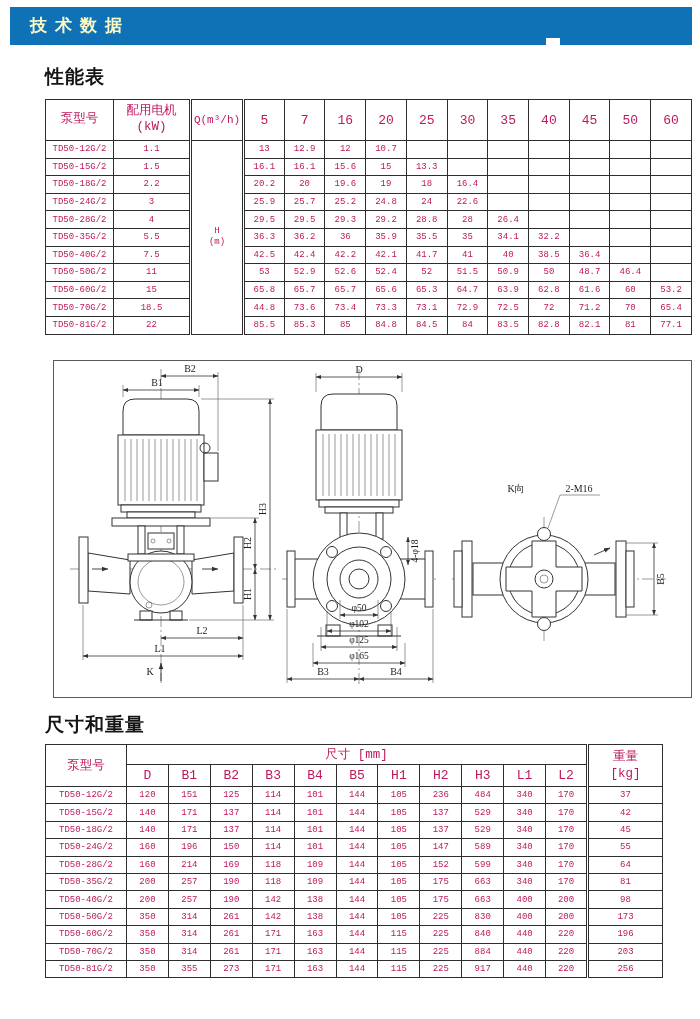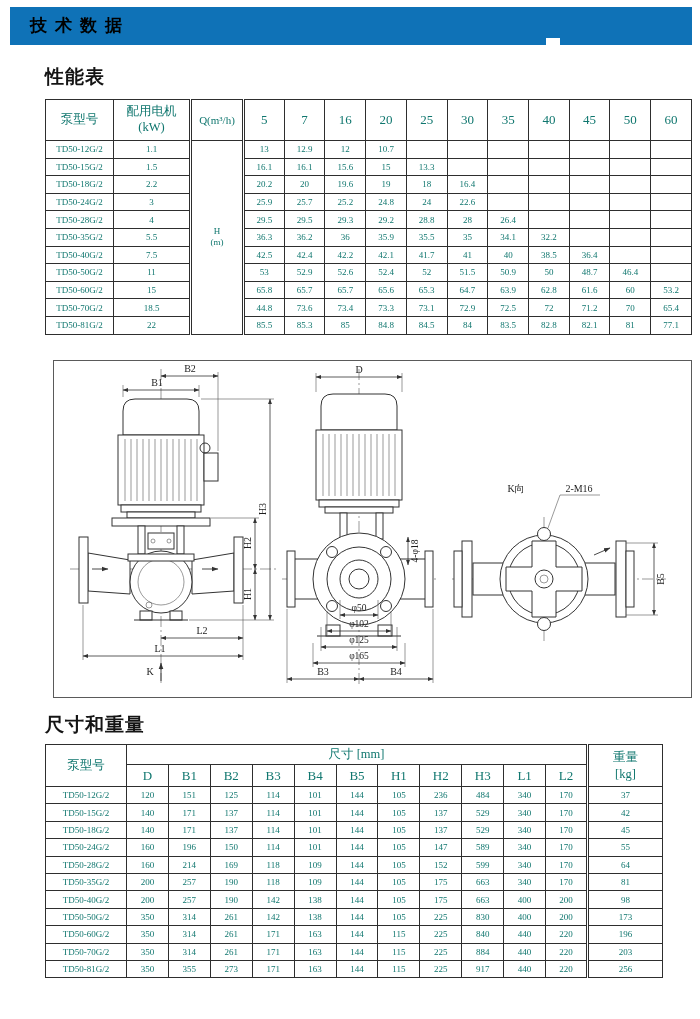--- a/index.html
+++ b/index.html
@@ -2,30 +2,30 @@
 <html><head>
 <meta charset="utf-8">
 <style>
   html,body{margin:0;padding:0;}
   body{width:700px;height:1019px;background:#ffffff;position:relative;
        font-family:"Liberation Sans","DejaVu Sans",sans-serif;}
   .abs{position:absolute;}
 
   
   .bar{left:10px;top:7px;width:682px;height:38px;background:#0f72b7;}
-  .bar-title{color:#000000;font-size:17px;font-weight:bold;letter-spacing:8px;
+  .bar-title{color:#fef9c3;font-size:17px;font-weight:bold;letter-spacing:8px;
              line-height:38px;padding-left:20px;}
   .bar-notch{left:546px;top:38px;width:14px;height:8px;background:#ffffff;}
 
   
   .sec-title{font-size:19px;font-weight:bold;color:#141414;letter-spacing:1px;}
 
   
   table{border-collapse:collapse;table-layout:fixed;
-        font-family:Liberation Serif, serif;color:#0f766e;}
+        font-family:Liberation Mono, monospace;color:#be185d;}
   .ptable{left:45px;top:99px;width:647px;border:1.6px solid #2e2e2e;}
   .dtable{left:45px;top:744px;width:618px;border:1.6px solid #2e2e2e;}
   th,td{border:1px solid #2e2e2e;text-align:center;vertical-align:middle;
         padding:0;overflow:hidden;font-weight:normal;}
   .ptable thead th{height:40px;font-size:13px;border-bottom:1.6px solid #2e2e2e;}
   .ptable thead .th-model,.ptable thead .th-motor{font-size:12.5px;line-height:1.25;}
   .ptable thead .th-q{font-size:11px;}
   .ptable tbody tr{height:17.6px;}
   .ptable tbody td{font-size:9px;}
   .c-model{font-size:9.5px;}

